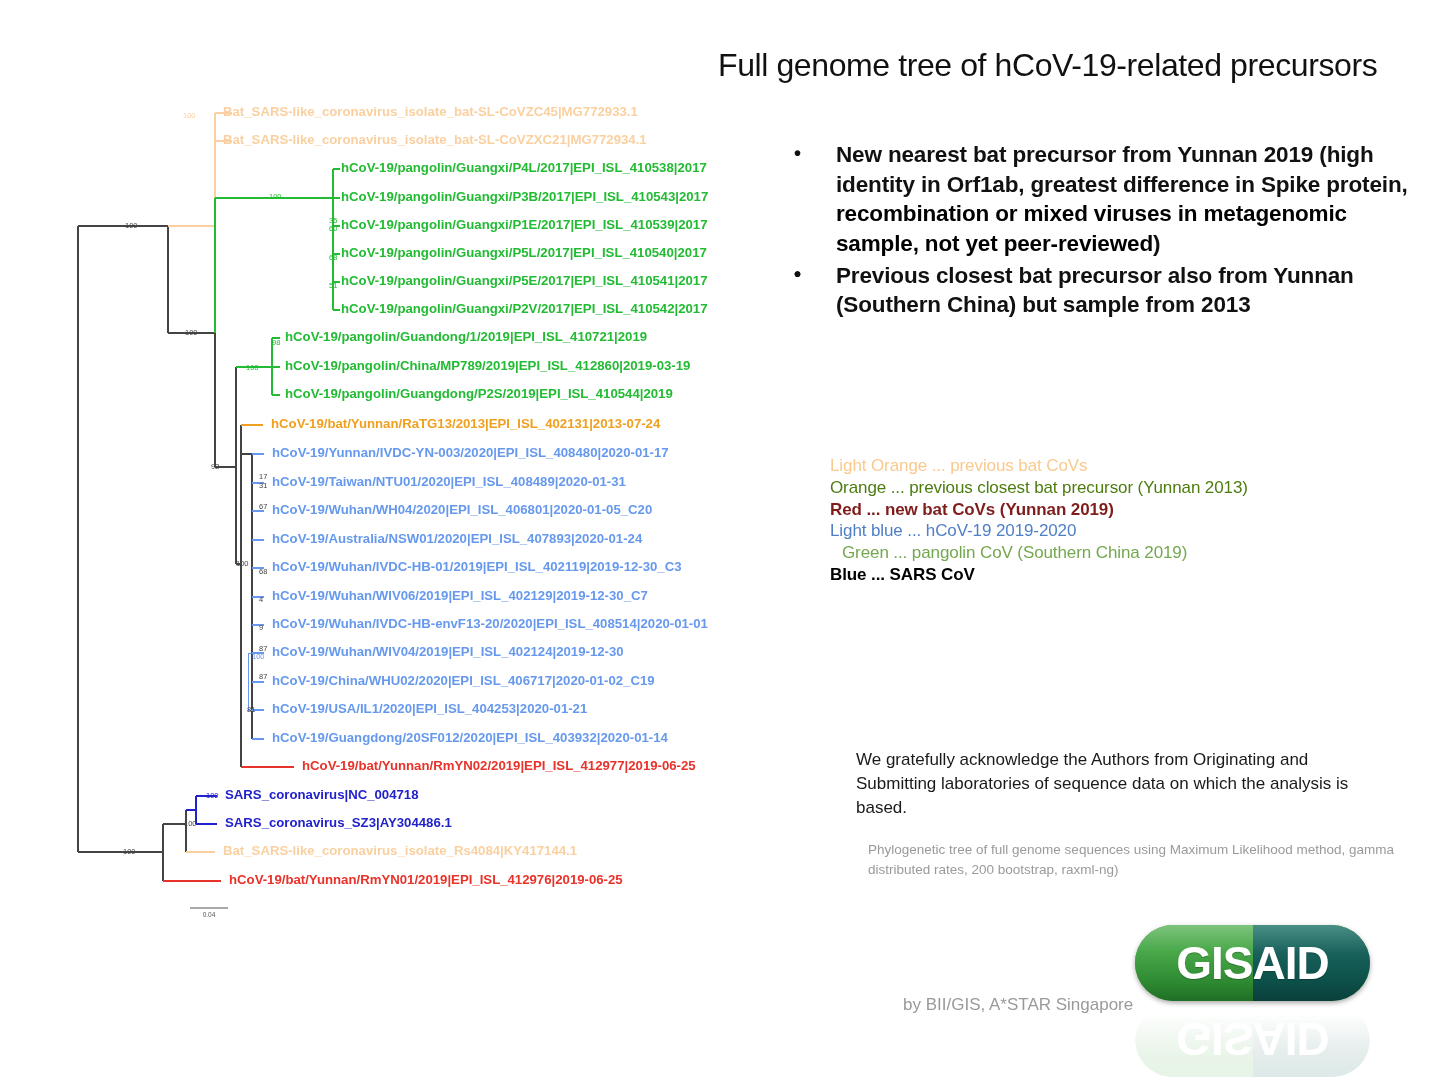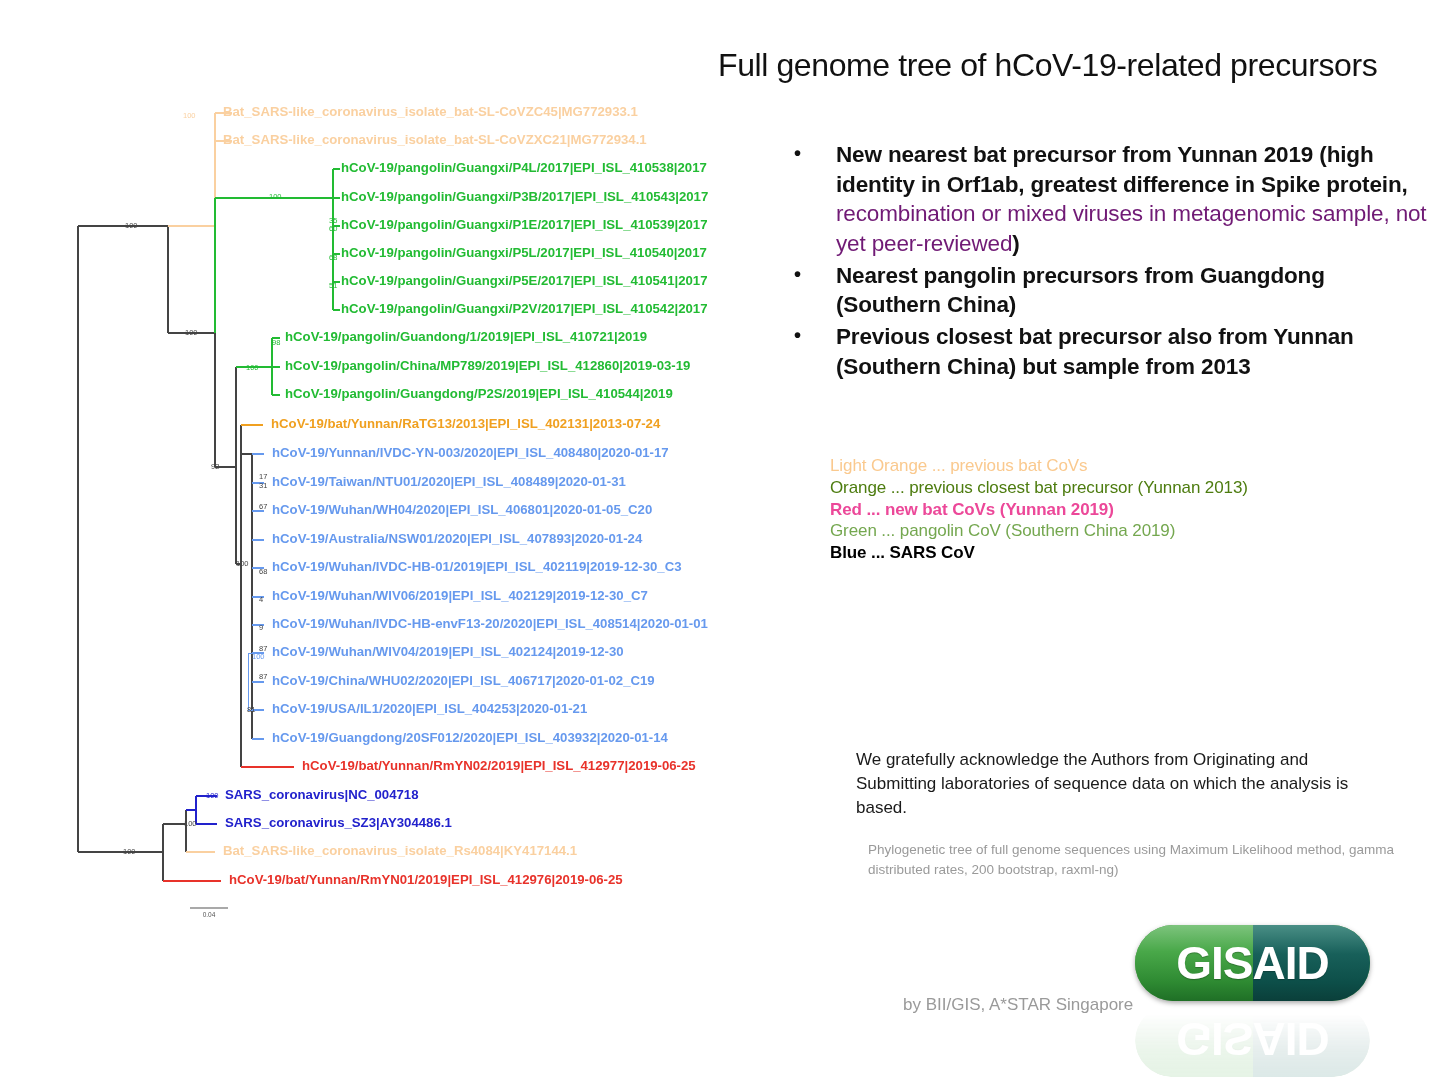--- a/index.html
+++ b/index.html
@@ -82,22 +82,22 @@
     letter-spacing: -0.15px;
   }
   .bullet .dot {
     position: absolute;
     left: 6px; top: 0;
     font-size: 20px;
     line-height: 1.32;
     color: #111;
   }
   .bullet .soft {
-    font-weight: normal;
-    color: #701a75;
+    font-weight: bold;
+    color: #000000;
   }
   .bullet .soft-strongparen {
     font-weight: bold;
     color: #111;
   }
 
   .legend {
     position: absolute;
     left: 130px; top: 455px;
     width: 600px;
@@ -310,29 +310,30 @@
         </g>
     </svg>
   </div>
 
   <div class="right-panel">
 
     <div class="slide-title">Full genome tree of hCoV-19-related precursors</div>
 
     <ul class="bullets" id="bullet-list">
         <li class="bullet"><span class="dot">•</span><span>New nearest bat precursor from Yunnan 2019 (high identity in Orf1ab, greatest difference in Spike protein,</span><span class="soft"> recombination or mixed viruses in metagenomic sample, not yet peer-reviewed</span><span class="soft-strongparen">)</span></li>
-        <li class="bullet"><span class="dot">•</span><span>Nearest pangolin precursors from Guangdong (Southern China)</span></li>
+        <li class="bullet"><span class="dot">•</span></li>
         <li class="bullet"><span class="dot">•</span><span>Previous closest bat precursor also from Yunnan (Southern China) but sample from 2013</span></li>
       </ul>
 
     <div class="legend" id="legend-list">
         <div class="legend-row" style="color: rgb(250, 201, 142);">Light Orange ... previous bat CoVs</div>
         <div class="legend-row" style="color: #4d7c0f;">Orange ... previous closest bat precursor (Yunnan 2013)</div>
-        <div class="legend-row" style="color: #ec4899; font-weight: bold;">Red ... new bat CoVs (Yunnan 2019)</div>
-        <div class="legend-row" style="color: rgb(116, 167, 79);">Green ... pangolin CoV (Southern China 2019)</div>
+        <div class="legend-row" style="color: #7f1d1d; font-weight: bold;">Red ... new bat CoVs (Yunnan 2019)</div>
+        <div class="legend-row" style="color: rgb(79, 127, 196);">Light blue ... hCoV-19 2019-2020</div>
+        <div class="legend-row" style="color: rgb(116, 167, 79); margin-left: 12px;">Green ... pangolin CoV (Southern China 2019)</div>
         <div class="legend-row" style="color: #000000; font-weight: bold;">Blue ... SARS CoV</div>
       </div>
 
     <div class="ack">We gratefully acknowledge the Authors from Originating and Submitting laboratories of sequence data on which the analysis is based.</div>
 
     <div class="method">Phylogenetic tree of full genome sequences using Maximum Likelihood method, gamma distributed rates, 200 bootstrap, raxml-ng)</div>
 
     <div class="byline">by BII/GIS, A*STAR Singapore</div>
 
     <div class="logo-wrap">

